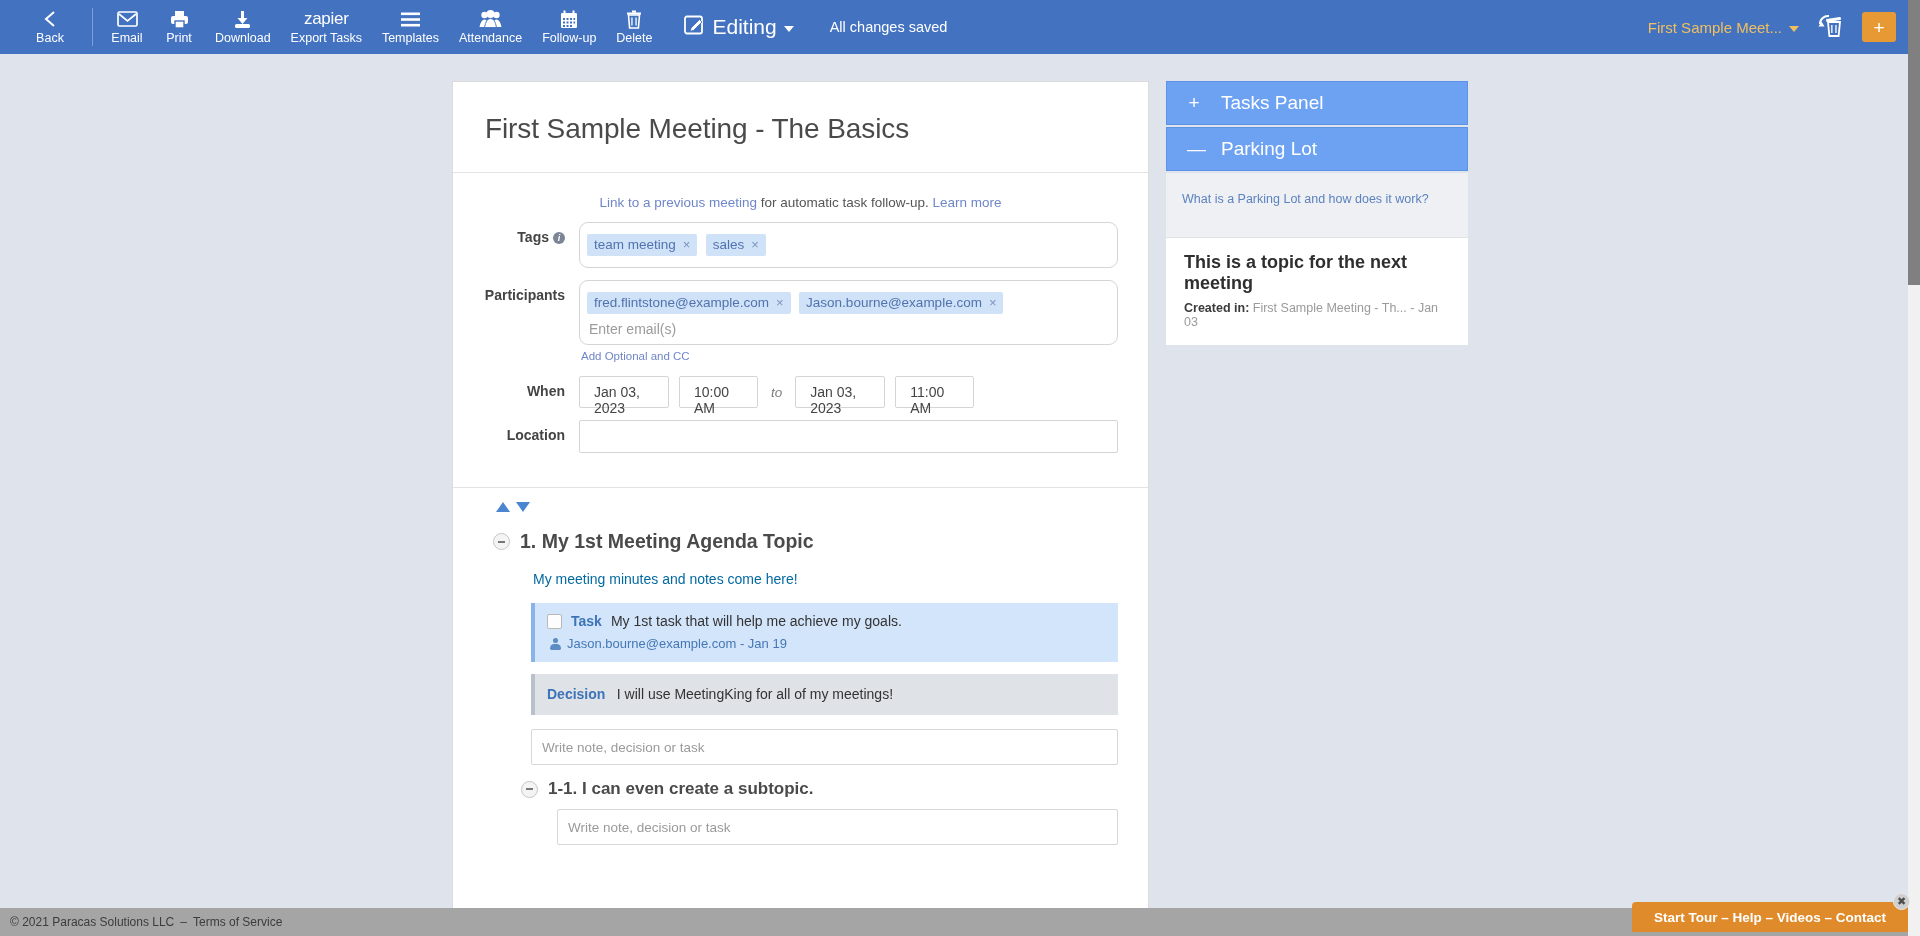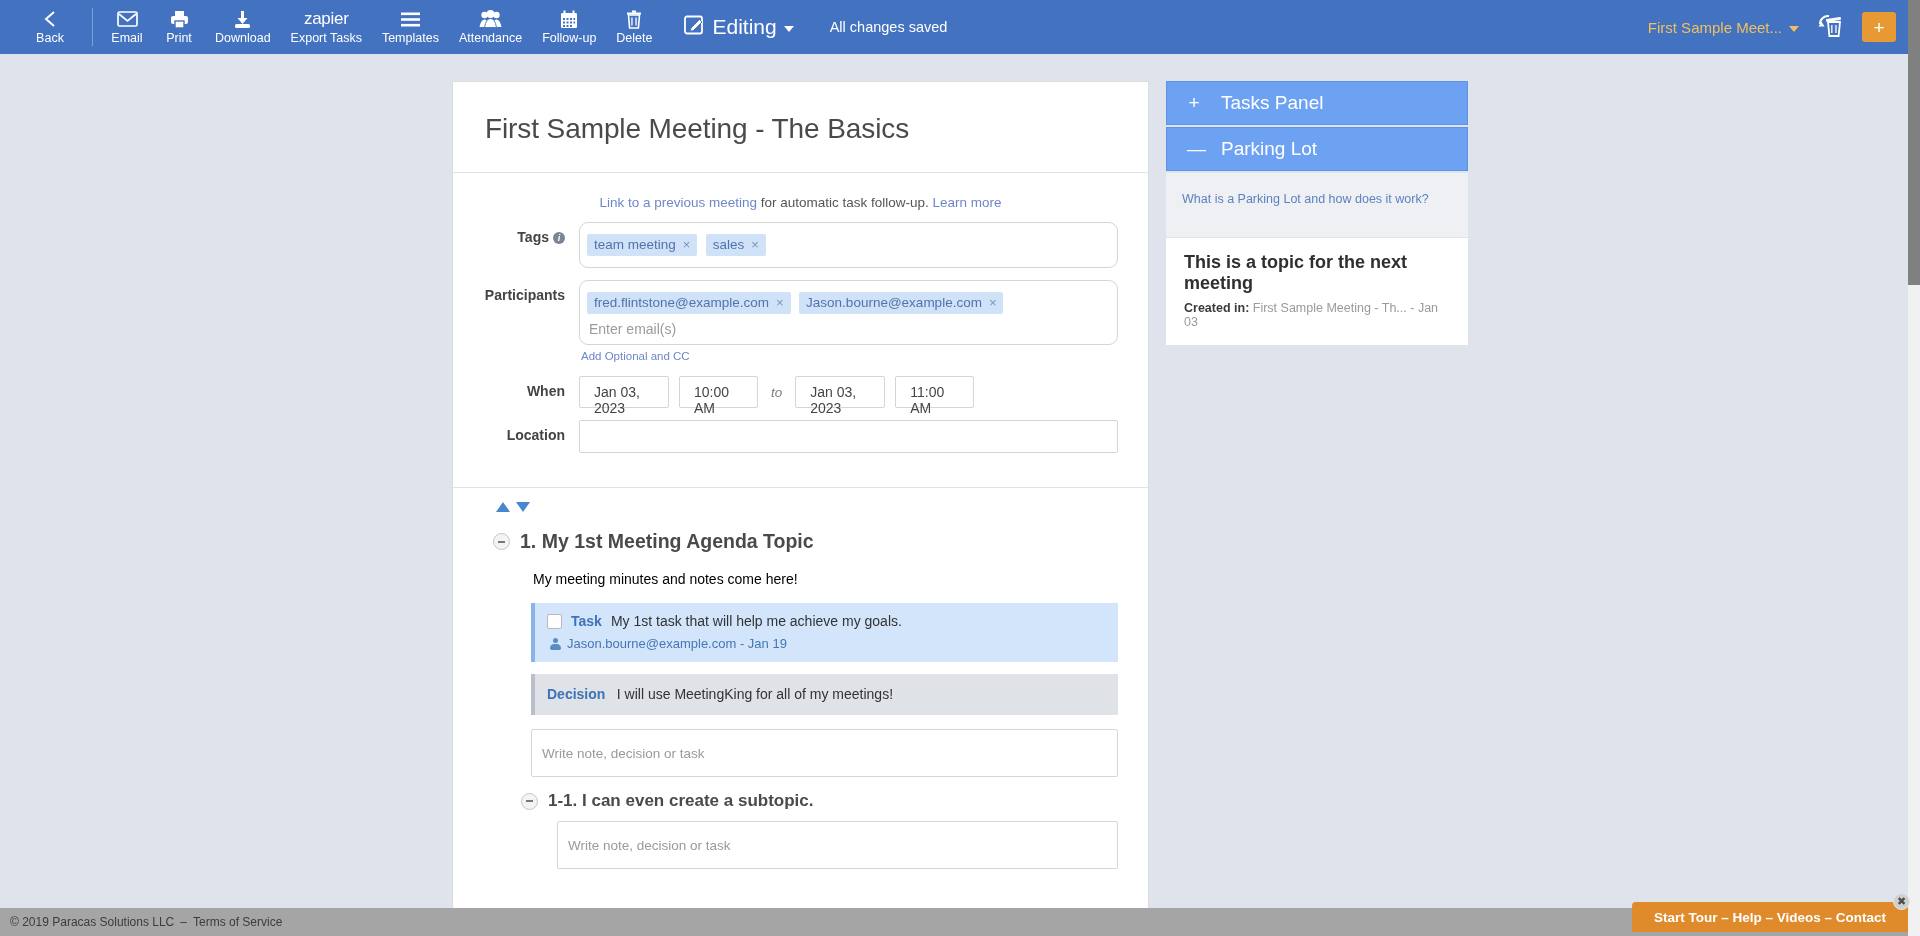--- a/index.html
+++ b/index.html
@@ -154,21 +154,21 @@
     width: 17px; height: 17px; border-radius: 50%; border: 1px solid #c6c6c6;
     background: #f4f4f4; display: flex; align-items: center; justify-content: center;
     cursor: pointer; flex: 0 0 17px;
   }
   .collapse-btn i { display: block; width: 7px; height: 2px; background: #777; }
   .topic-title { font-size: 19.5px; color: #4a4a4a; font-weight: bold; }
   .topic-title.sub { font-size: 17px; }
   .sub-head { margin-left: 38px; }
 
   .topic-body { margin-left: 48px; }
-  .note { font-size: 14px; color: #000000; padding: 12px 0 16px 2px; }
+  .note { font-size: 14px; color: #0369a1; padding: 12px 0 16px 2px; }
 
   .task-row {
     background: #d3e5fa; border-left: 4px solid #8ab4e8;
     padding: 10px 12px 11px 12px; margin-bottom: 12px;
   }
   .task-line1 { display: flex; align-items: center; gap: 9px; }
   .task-cb {
     width: 15px; height: 15px; background: #fdfdfd; border: 1px solid #b9b9b9;
     border-radius: 2px; cursor: pointer; flex: 0 0 15px;
   }
@@ -180,21 +180,21 @@
   .person-ico::after { content:""; position:absolute; left:0.5px; top:6px; width:11px; height:6px; border-radius: 5px 5px 2px 2px; background:#5b8cc4; }
 
   .decision-row {
     background: #dfe2e7; border-left: 4px solid #b9c0ca;
     padding: 11px 12px 12px 12px; margin-bottom: 14px;
   }
   .dec-kw { color: #3d74b8; font-size: 14px; font-weight: bold; margin-right: 7px; }
   .dec-txt { color: #333; font-size: 14px; }
 
   .writebox {
-    width: 100%; height: 48px; border: 1px solid #d7d7d7; background: #fff;
+    width: 100%; height: 36px; border: 1px solid #d7d7d7; background: #fff;
     border-radius: 2px; display: flex; align-items: center;
     padding: 0 10px; font-size: 13.5px; color: #9a9a9a; cursor: text;
   }
   .sub-body { margin-left: 74px; margin-top: 10px; }
 
   
   .rpanel { position: absolute; left: 1166px; top: 27px; width: 302px; }
   .panel-head {
     background: #6da2f2; color: #fff; font-size: 19px;
     height: 44px; display: flex; align-items: center; gap: 20px;
@@ -535,21 +535,21 @@
 
   </div>
 
 </div>
 
 <div class="vscroll">
   <div class="thumb"></div>
 </div>
 
 <div class="footer">
-  <span>© 2019 Paracas Solutions LLC</span>
+  <span>© 2021 Paracas Solutions LLC</span>
   <span class="dash">–</span>
   <a href="#">Terms of Service</a>
 </div>
 
 <div class="tourbtn">
   <span>Start Tour – Help – Videos – Contact</span>
 </div>
 <div class="tourclose">✖</div>
 
 </body></html>

